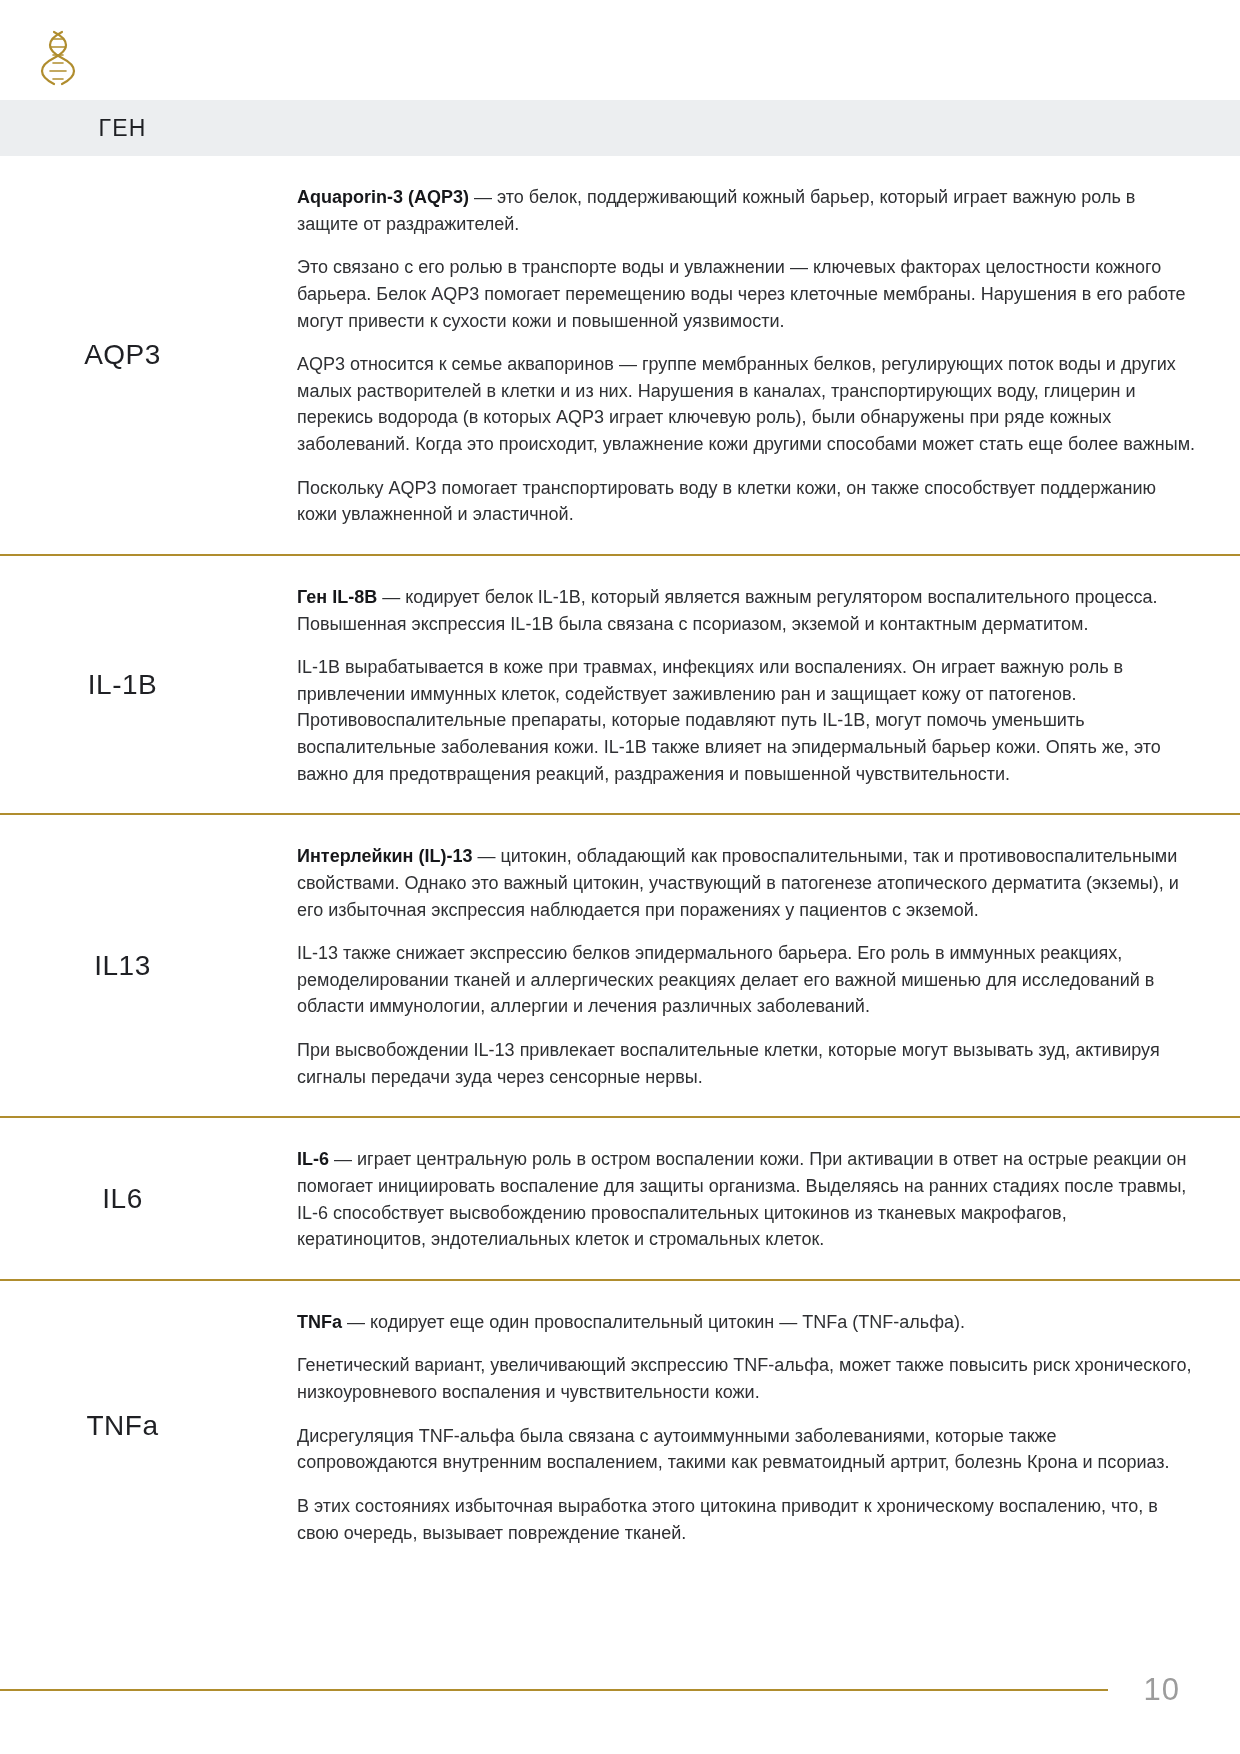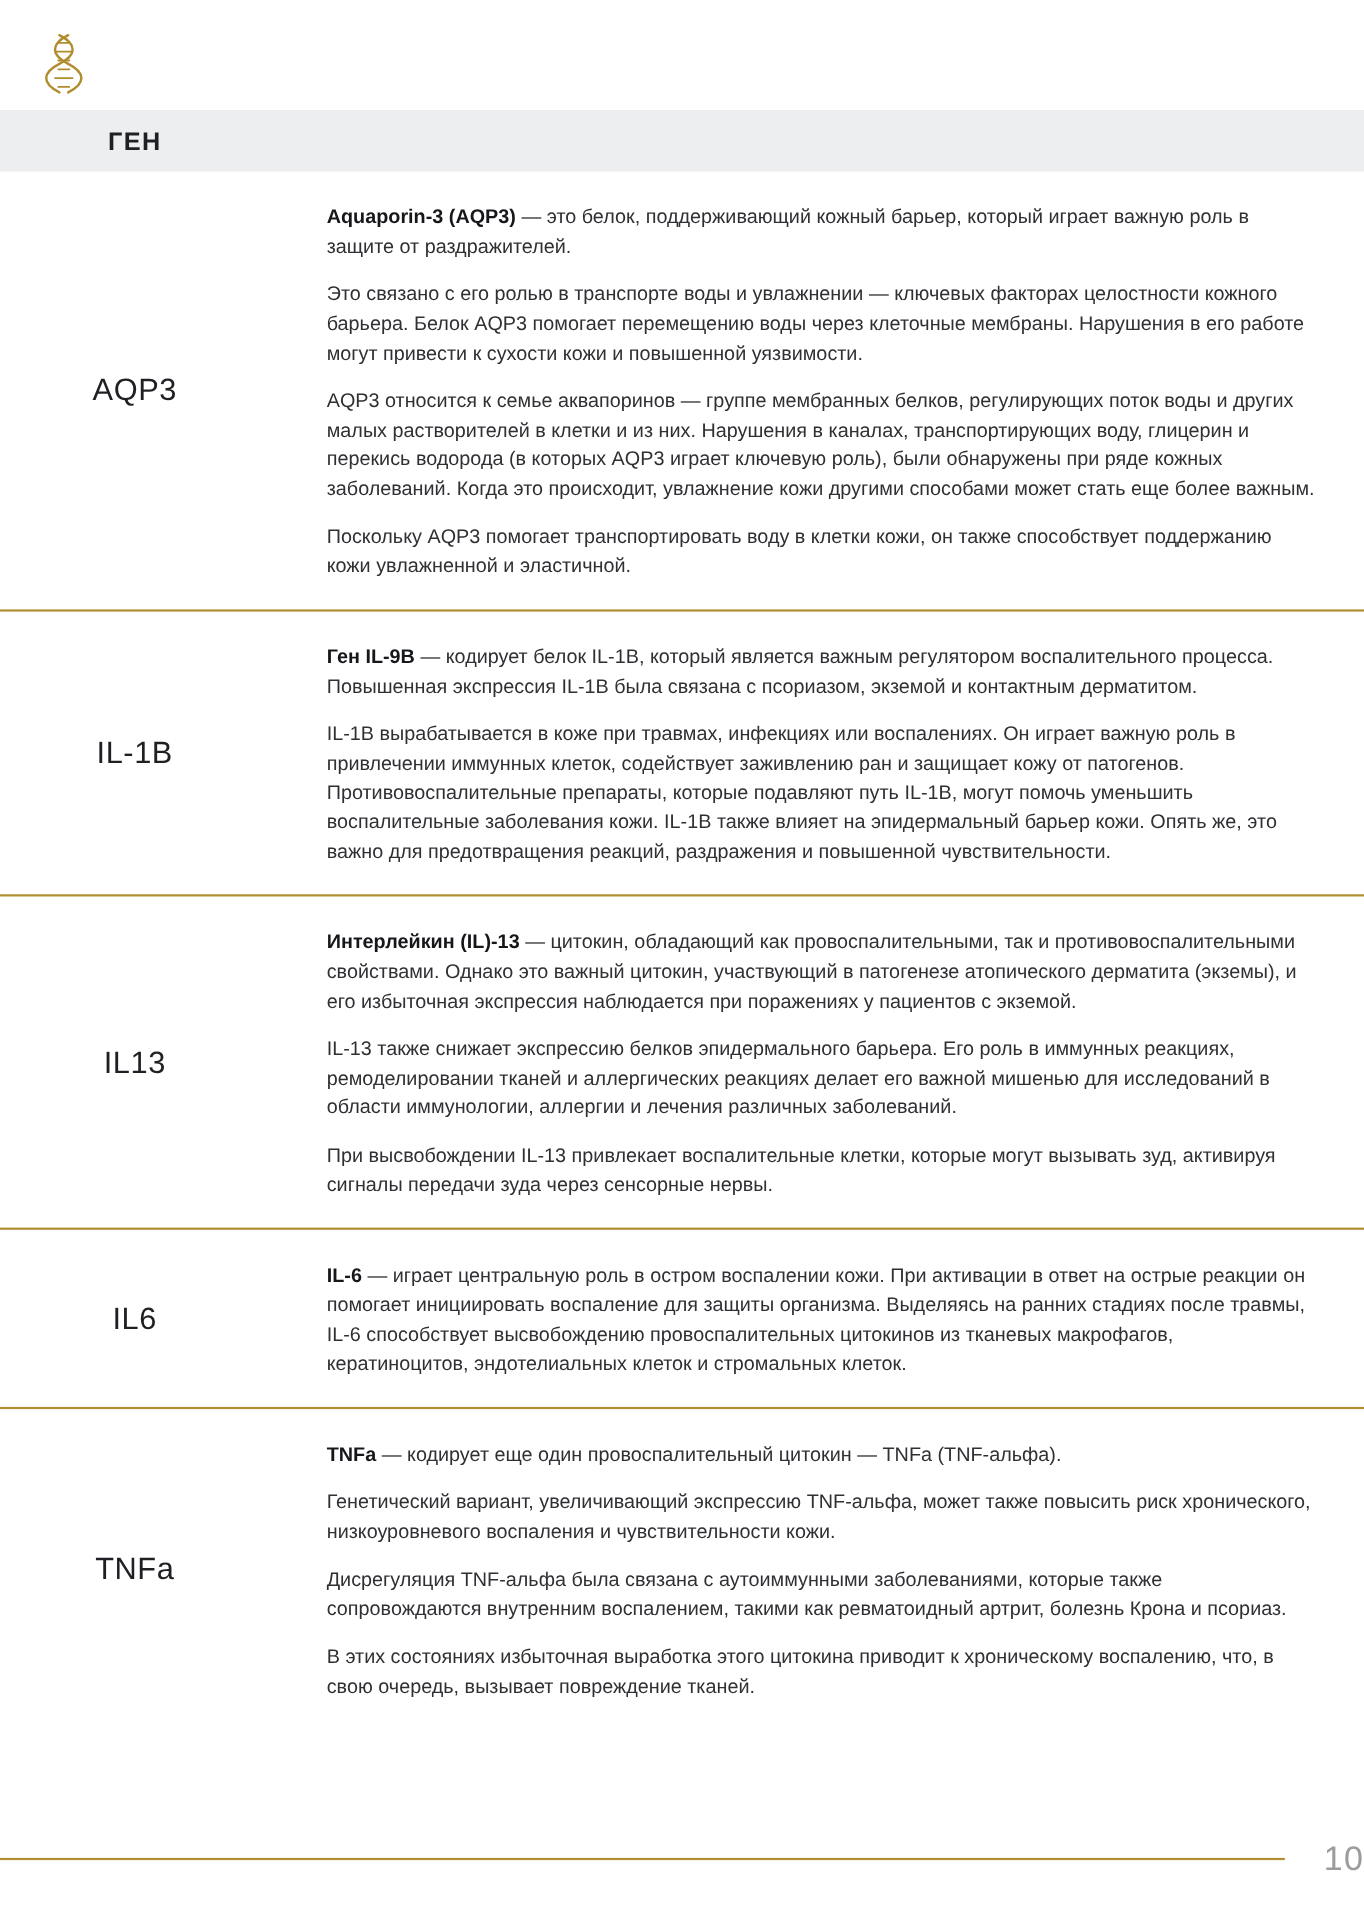--- a/index.html
+++ b/index.html
@@ -34,21 +34,21 @@
     width: 1240px;
     height: 56px;
     background: #eceef0;
     display: flex;
     align-items: center;
   }
   .th-gene {
     width: 245px;
     text-align: center;
     font-size: 23px;
-    font-weight: bold;
+    font-weight: normal;
     letter-spacing: 1.2px;
     color: #1f2024;
   }
   .th-desc {
     flex: 1;
     padding-left: 52px;
     font-size: 23px;
     font-weight: bold;
     letter-spacing: 1.2px;
     color: #1f2024;
@@ -101,20 +101,21 @@
 
   
   .footer {
     position: absolute;
     bottom: 46px;
     left: 0;
     width: 1240px;
     display: flex;
     align-items: center;
     justify-content: flex-end;
+    padding-right: 60px;
     box-sizing: border-box;
     margin-top: 37px;
   }
   .footer-rule {
     height: 2px;
     background: #b08d2e;
     flex: 1;
     margin-right: 0;
   }
   .page-number {
@@ -156,21 +157,21 @@
         <p><span>Это связано с его ролью в транспорте воды и увлажнении — ключевых факторах целостности кожного барьера. Белок AQP3 помогает перемещению воды через клеточные мембраны. Нарушения в его работе могут привести к сухости кожи и повышенной уязвимости.</span></p>
         <p><span>AQP3 относится к семье аквапоринов — группе мембранных белков, регулирующих поток воды и других малых растворителей в клетки и из них. Нарушения в каналах, транспортирующих воду, глицерин и перекись водорода (в которых AQP3 играет ключевую роль), были обнаружены при ряде кожных заболеваний. Когда это происходит, увлажнение кожи другими способами может стать еще более важным.</span></p>
         <p><span>Поскольку AQP3 помогает транспортировать воду в клетки кожи, он также способствует поддержанию кожи увлажненной и эластичной.</span></p>
       </div>
     </div>
     <div class="gene-row">
       <div class="gene-cell">
         <div class="gene-name">IL-1B</div>
       </div>
       <div class="desc-cell">
-        <p><span class="lead">Ген IL-9B</span><span> — кодирует белок IL-1B, который является важным регулятором воспалительного процесса. Повышенная экспрессия IL-1B была связана с псориазом, экземой и контактным дерматитом.</span></p>
+        <p><span class="lead">Ген IL-8B</span><span> — кодирует белок IL-1B, который является важным регулятором воспалительного процесса. Повышенная экспрессия IL-1B была связана с псориазом, экземой и контактным дерматитом.</span></p>
         <p><span>IL-1B вырабатывается в коже при травмах, инфекциях или воспалениях. Он играет важную роль в привлечении иммунных клеток, содействует заживлению ран и защищает кожу от патогенов. Противовоспалительные препараты, которые подавляют путь IL-1B, могут помочь уменьшить воспалительные заболевания кожи. IL-1B также влияет на эпидермальный барьер кожи. Опять же, это важно для предотвращения реакций, раздражения и повышенной чувствительности.</span></p>
       </div>
     </div>
     <div class="gene-row">
       <div class="gene-cell">
         <div class="gene-name">IL13</div>
       </div>
       <div class="desc-cell">
         <p><span class="lead">Интерлейкин (IL)-13</span><span> — цитокин, обладающий как провоспалительными, так и противовоспалительными свойствами. Однако это важный цитокин, участвующий в патогенезе атопического дерматита (экземы), и его избыточная экспрессия наблюдается при поражениях у пациентов с экземой.</span></p>
         <p><span>IL-13 также снижает экспрессию белков эпидермального барьера. Его роль в иммунных реакциях, ремоделировании тканей и аллергических реакциях делает его важной мишенью для исследований в области иммунологии, аллергии и лечения различных заболеваний.</span></p>

